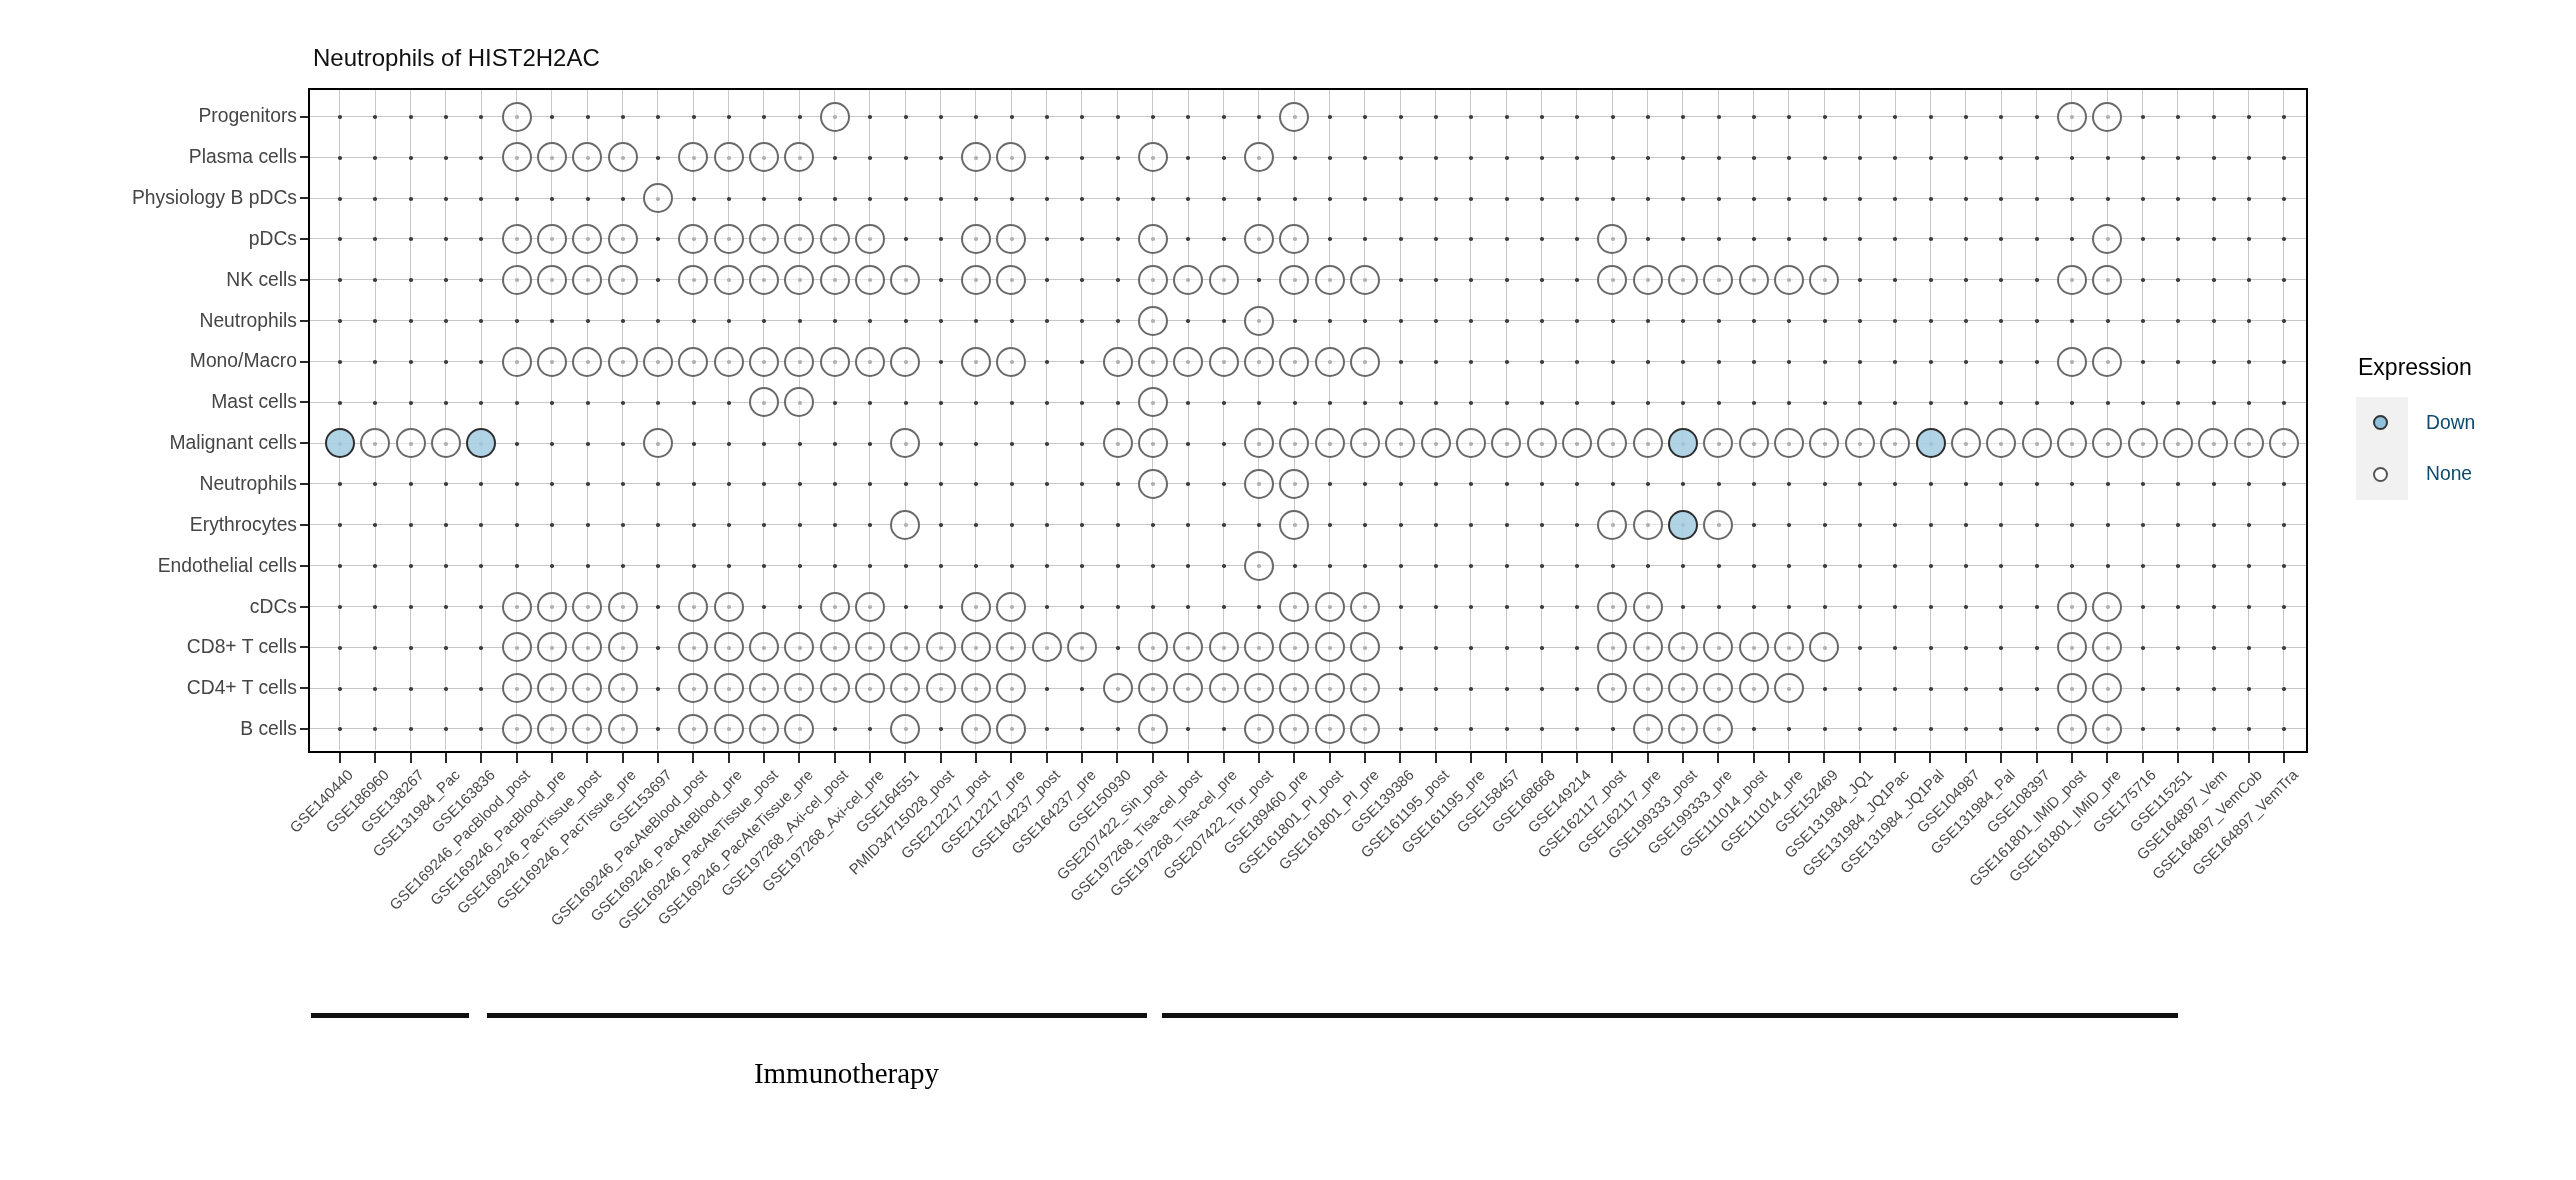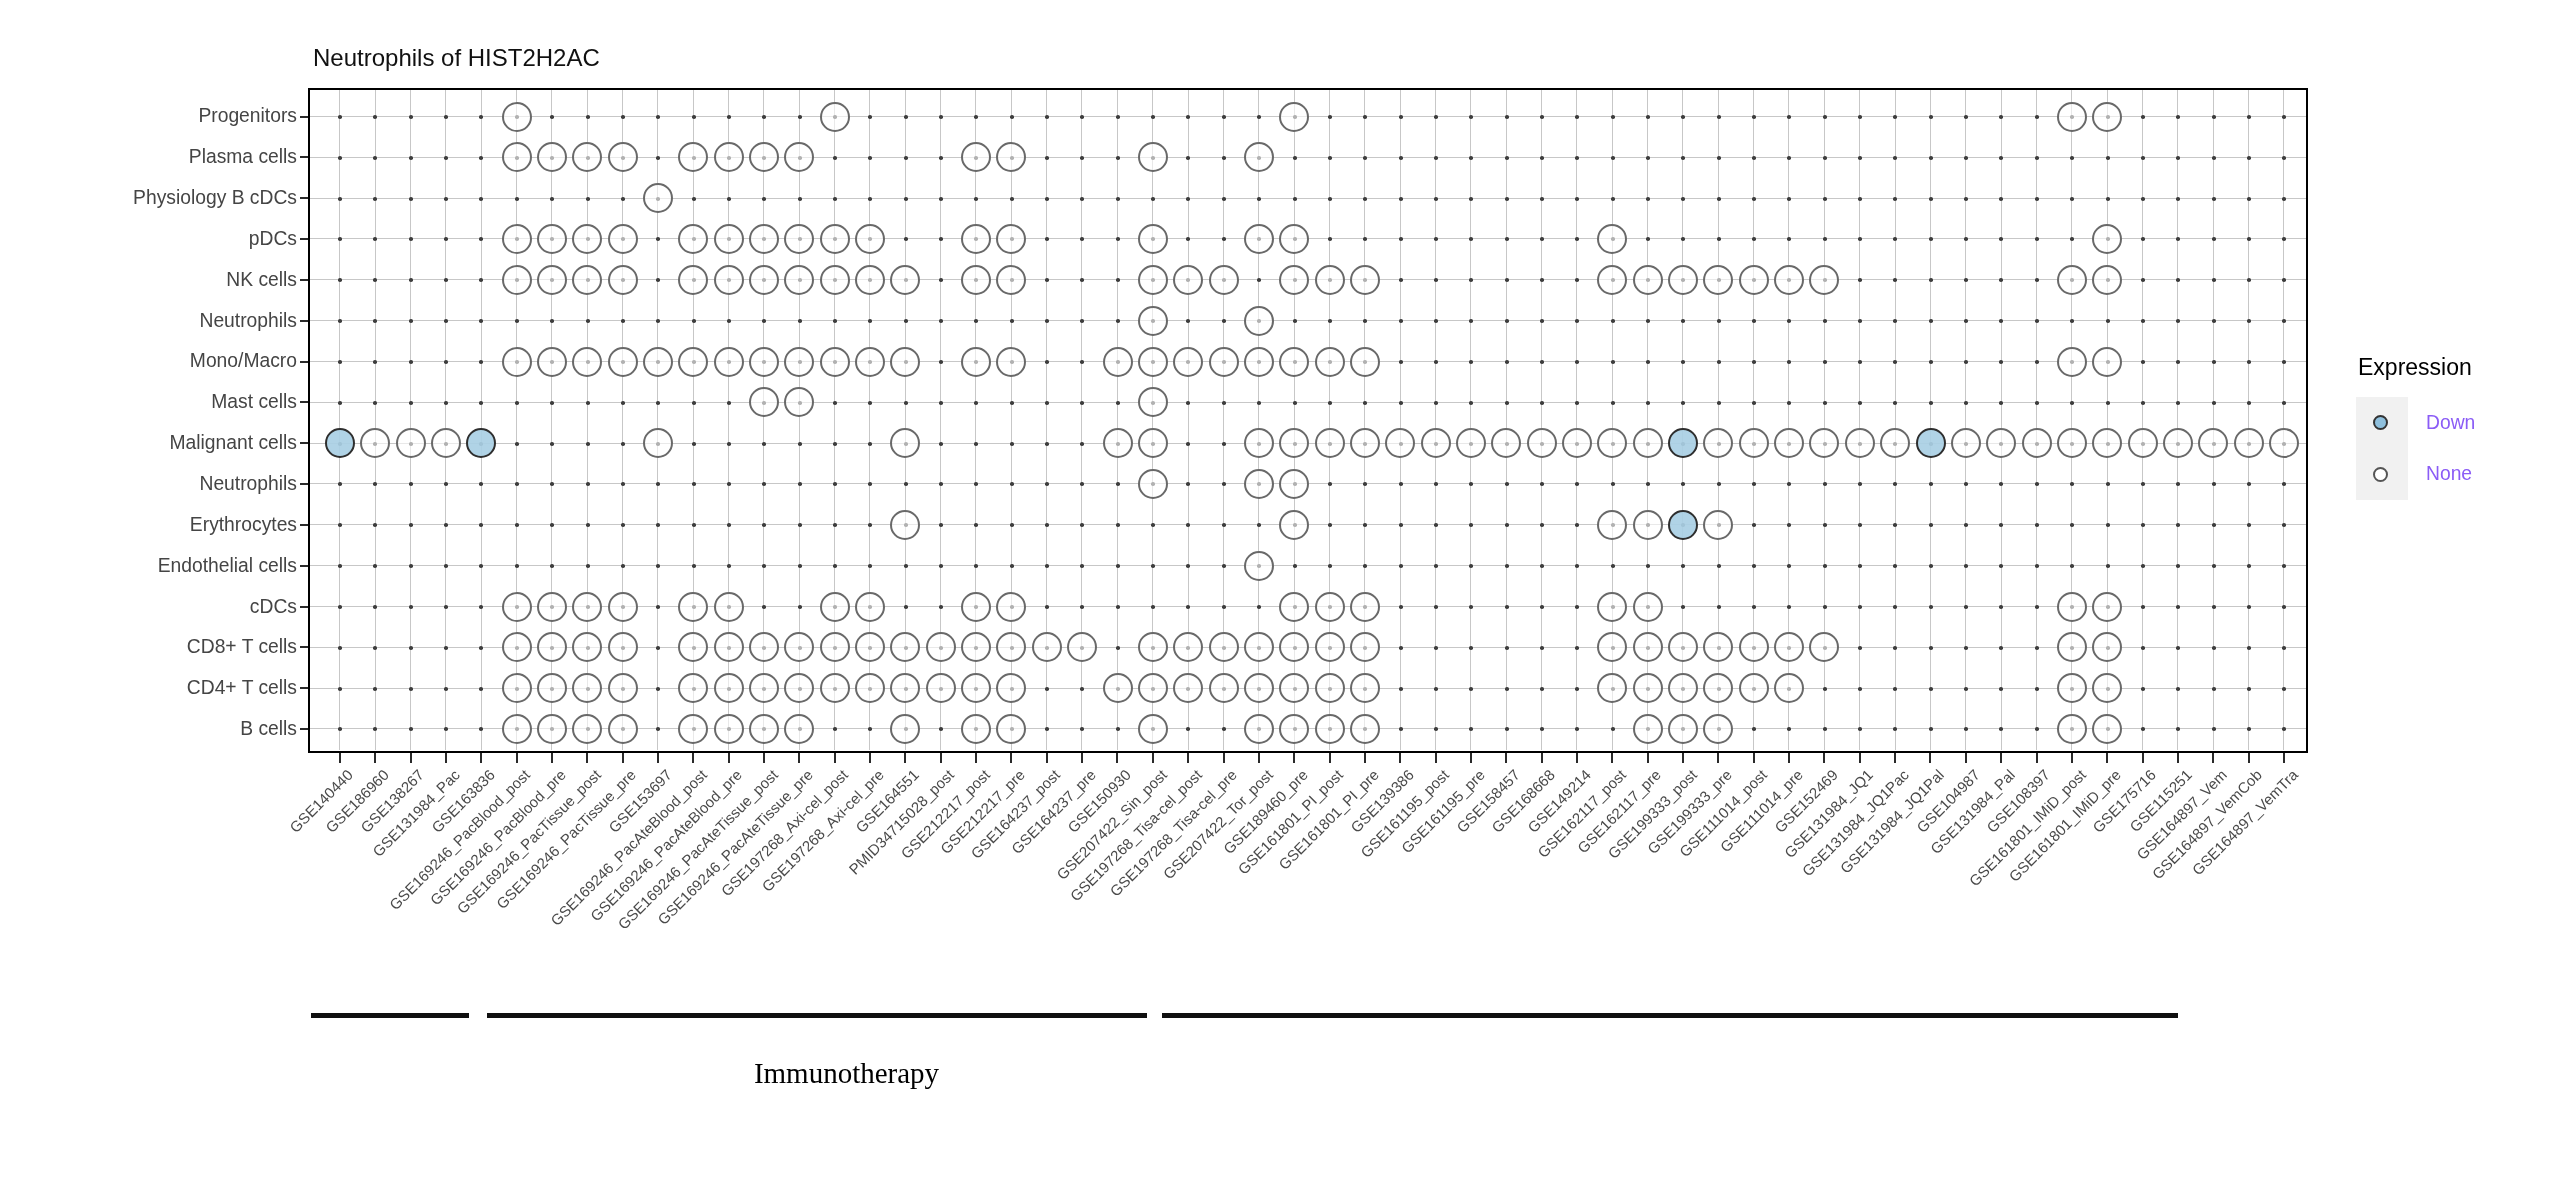--- a/index.html
+++ b/index.html
@@ -20,21 +20,21 @@
          text-align:right;transform:rotate(-45deg);transform-origin:100% 0;}
   #chart-title{font-size:24px;color:#111;font-weight:400;}
   .group-bar{height:5px;background:#101010;}
   .group-label{width:401px;text-align:center;font-family:"Liberation Serif", serif;
                font-size:29px;color:#000;}
   #legend-title{font-size:23px;color:#000;}
   .legend-key-box{background:#f1f1f1;}
   .legend-circle{box-sizing:border-box;width:15px;height:15px;border-radius:50%;}
   .legend-circle.down{border:2.1px solid #333;background:#8fc0dd;}
   .legend-circle.none{border:2.1px solid #555;background:#ffffff;}
-  .legend-item-label{font-size:19.3px;color:#8b5cf6;height:24px;line-height:24px;}
+  .legend-item-label{font-size:19.3px;color:#0c4a6e;height:24px;line-height:24px;}
 </style>
 </head>
 <body>
 
 <div id="stage">
 
   <div id="chart-title" class="abs" style="left:313px;top:44px;">Neutrophils of HIST2H2AC</div>
 
   <div id="plot">
       <div class="gridline abs" style="left: 339px; top: 89px; width: 1.4px; height: 661px;"></div>
@@ -1244,21 +1244,21 @@
       <div class="circle none abs" style="left: 1633px; top: 714px;"></div>
       <div class="circle none abs" style="left: 1668px; top: 714px;"></div>
       <div class="circle none abs" style="left: 1703px; top: 714px;"></div>
       <div class="circle none abs" style="left: 2057px; top: 714px;"></div>
       <div class="circle none abs" style="left: 2092px; top: 714px;"></div>
       <div class="ytick abs" style="left: 300px; top: 116px;"></div>
       <div class="ytext abs" style="left: 29px; top: 104px; width: 268px;">Progenitors</div>
       <div class="ytick abs" style="left: 300px; top: 156px;"></div>
       <div class="ytext abs" style="left: 29px; top: 145px; width: 268px;">Plasma cells</div>
       <div class="ytick abs" style="left: 300px; top: 197px;"></div>
-      <div class="ytext abs" style="left: 29px; top: 186px; width: 268px;">Physiology B cDCs</div>
+      <div class="ytext abs" style="left: 29px; top: 186px; width: 268px;">Physiology B pDCs</div>
       <div class="ytick abs" style="left: 300px; top: 238px;"></div>
       <div class="ytext abs" style="left: 29px; top: 227px; width: 268px;">pDCs</div>
       <div class="ytick abs" style="left: 300px; top: 279px;"></div>
       <div class="ytext abs" style="left: 29px; top: 268px; width: 268px;">NK cells</div>
       <div class="ytick abs" style="left: 300px; top: 320px;"></div>
       <div class="ytext abs" style="left: 29px; top: 309px; width: 268px;">Neutrophils</div>
       <div class="ytick abs" style="left: 300px; top: 361px;"></div>
       <div class="ytext abs" style="left: 29px; top: 349px; width: 268px;">Mono/Macro</div>
       <div class="ytick abs" style="left: 300px; top: 401px;"></div>
       <div class="ytext abs" style="left: 29px; top: 390px; width: 268px;">Mast cells</div>

